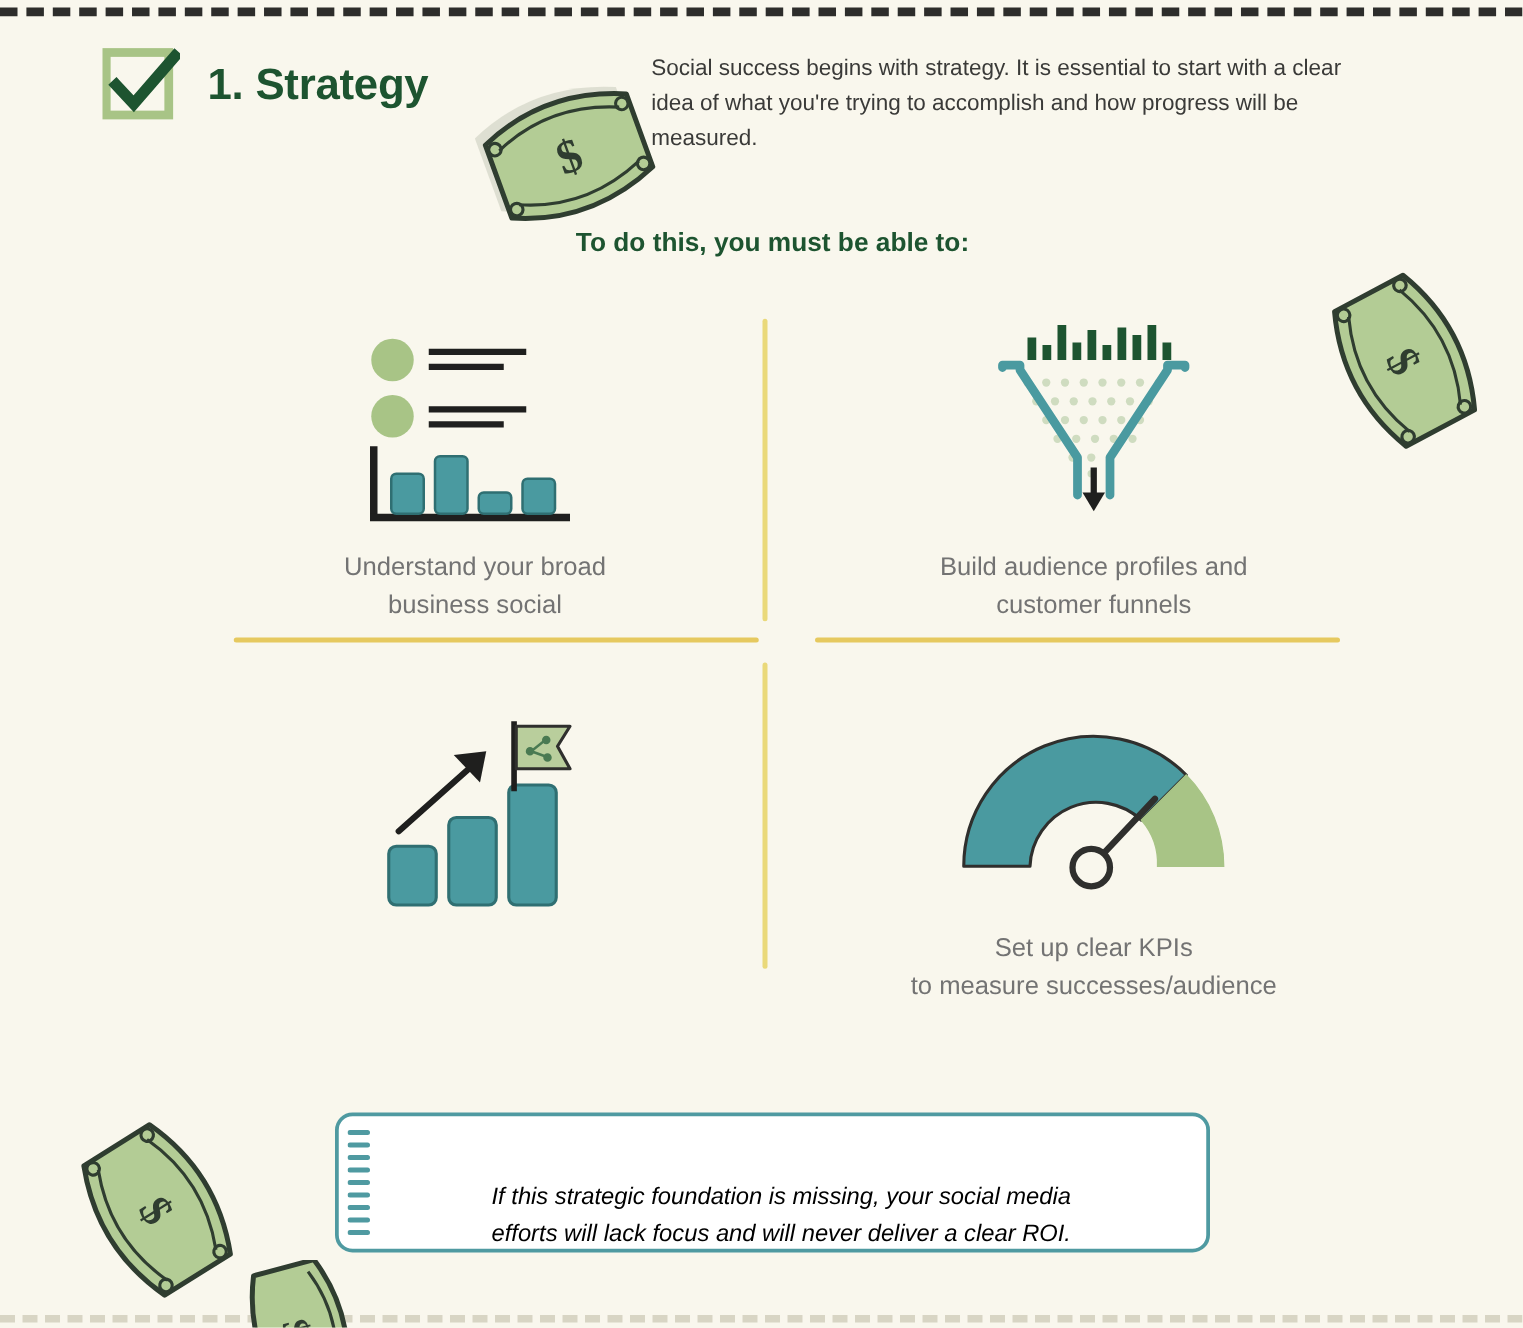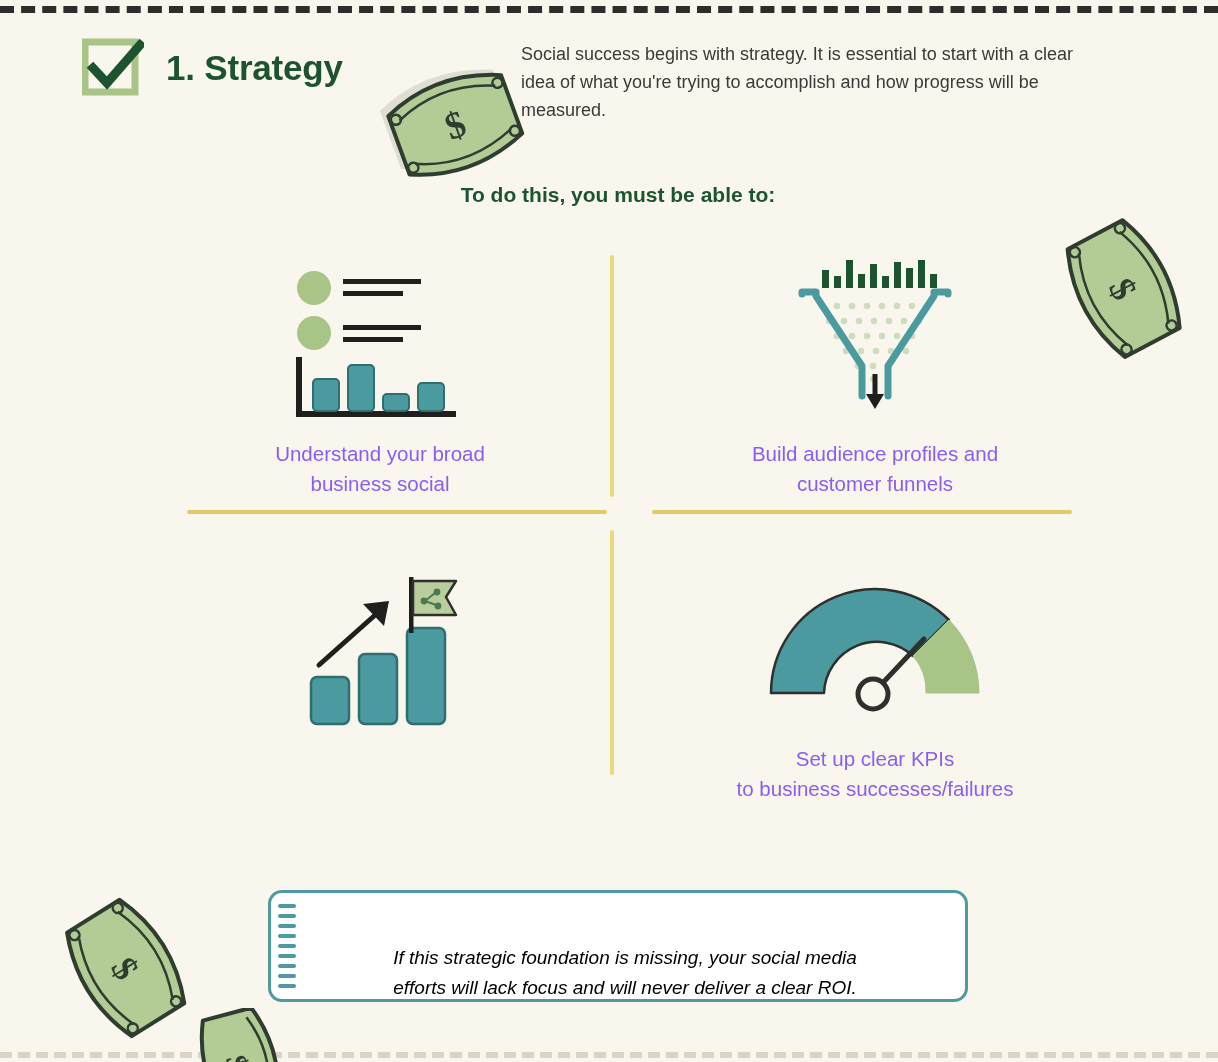--- a/index.html
+++ b/index.html
@@ -51,21 +51,21 @@
   
   .quad{position:absolute;width:470px;}
   .q1{left:145px;top:240px;}
   .q2{left:640px;top:240px;}
   .q3{left:145px;top:545px;}
   .q4{left:640px;top:545px;}
   .icon-wrap{height:185px;display:flex;align-items:flex-end;justify-content:center;}
   .q2 .icon-wrap,.q4 .icon-wrap{align-items:center;}
   .caption{
     margin-top:14px;text-align:center;
-    font-size:20.5px;color:#8b5cf6;line-height:30px;
+    font-size:20.5px;color:#737373;line-height:30px;
   }
 
   
   .note{
     position:absolute;left:268px;top:890px;width:700px;height:112px;
     background:#ffffff;border:3px solid #4f9aa1;border-radius:14px;
     box-sizing:border-box;
   }
   .note-rings{position:absolute;left:278px;top:900px;width:18px;height:92px;}
   .note-text{
@@ -207,21 +207,21 @@
     <div class="icon-wrap">
       <svg width="245" height="155" viewBox="0 0 245 155">
         <path d="M18 133 A104 104 0 0 1 196 60 L160 96 A53 53 0 0 0 71 133 Z" fill="#4a9aa0" stroke="#2f2f2d" stroke-width="2.5" stroke-linejoin="round"></path>
         <path d="M196 60 A104 104 0 0 1 226 133 L173 133 A53 53 0 0 0 160 96 Z" fill="#a8c486" stroke="#a8c486" stroke-width="1"></path>
         <path d="M124 129 L171 79" stroke="#2f2f2d" stroke-width="5" stroke-linecap="round"></path>
         <circle cx="120" cy="134" r="15" fill="#f9f7ed" stroke="#2f2f2d" stroke-width="5"></circle>
       </svg>
     </div>
     <div class="caption">
       <span>Set up clear KPIs</span><br>
-      <span>to business successes/failures</span>
+      <span>to measure successes/audience</span>
     </div>
   </div>
 
   <div class="note"></div>
   <svg class="note-rings" viewBox="0 0 18 92">
     <g stroke="#4f9aa1" stroke-width="4" stroke-linecap="round">
       <path d="M2 6 H16"></path>
         <path d="M2 16 H16"></path>
         <path d="M2 26 H16"></path>
         <path d="M2 36 H16"></path>

